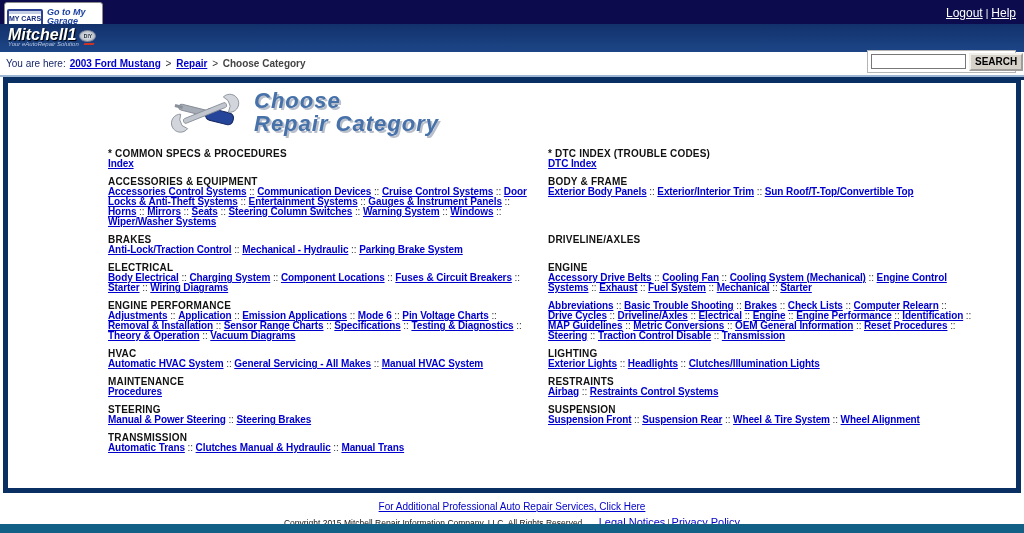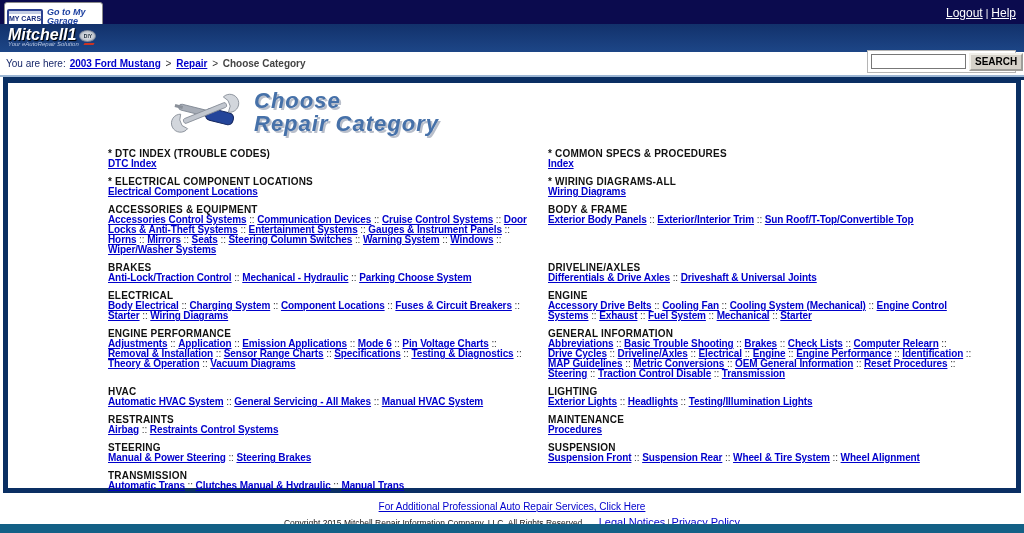--- a/index.html
+++ b/index.html
@@ -155,96 +155,84 @@
       </svg>
     </span>
     <div class="title-text">
       <div>Choose</div>
       <div>Repair Category</div>
     </div>
   </div>
   <div class="cat-table" id="catTable">
       <div class="cat-row">
         <div class="cat-cell">
+          <div class="sec-heading">* COMMON SPECS &amp; PROCEDURES</div>
+          <div class="sec-links"><a href="#" class="cat-link">Index</a></div>
+        </div>
+        <div class="cat-cell">
           <div class="sec-heading">* DTC INDEX (TROUBLE CODES)</div>
           <div class="sec-links"><a href="#" class="cat-link">DTC Index</a></div>
         </div>
-        <div class="cat-cell">
-          <div class="sec-heading">* COMMON SPECS &amp; PROCEDURES</div>
-          <div class="sec-links"><a href="#" class="cat-link">Index</a></div>
-        </div>
-      </div>
-      <div class="cat-row">
-        <div class="cat-cell">
-          <div class="sec-heading">* ELECTRICAL COMPONENT LOCATIONS</div>
-          <div class="sec-links"><a href="#" class="cat-link">Electrical Component Locations</a></div>
-        </div>
-        <div class="cat-cell">
-          <div class="sec-heading">* WIRING DIAGRAMS-ALL</div>
-          <div class="sec-links"><a href="#" class="cat-link">Wiring Diagrams</a></div>
-        </div>
       </div>
       <div class="cat-row">
         <div class="cat-cell">
           <div class="sec-heading">ACCESSORIES &amp; EQUIPMENT</div>
           <div class="sec-links"><a href="#" class="cat-link">Accessories Control Systems</a><span class="sep"> :: </span><a href="#" class="cat-link">Communication Devices</a><span class="sep"> :: </span><a href="#" class="cat-link">Cruise Control Systems</a><span class="sep"> :: </span><a href="#" class="cat-link">Door Locks &amp; Anti-Theft Systems</a><span class="sep"> :: </span><a href="#" class="cat-link">Entertainment Systems</a><span class="sep"> :: </span><a href="#" class="cat-link">Gauges &amp; Instrument Panels</a><span class="sep"> :: </span><a href="#" class="cat-link">Horns</a><span class="sep"> :: </span><a href="#" class="cat-link">Mirrors</a><span class="sep"> :: </span><a href="#" class="cat-link">Seats</a><span class="sep"> :: </span><a href="#" class="cat-link">Steering Column Switches</a><span class="sep"> :: </span><a href="#" class="cat-link">Warning System</a><span class="sep"> :: </span><a href="#" class="cat-link">Windows</a><span class="sep"> :: </span><a href="#" class="cat-link">Wiper/Washer Systems</a></div>
         </div>
         <div class="cat-cell">
           <div class="sec-heading">BODY &amp; FRAME</div>
           <div class="sec-links"><a href="#" class="cat-link">Exterior Body Panels</a><span class="sep"> :: </span><a href="#" class="cat-link">Exterior/Interior Trim</a><span class="sep"> :: </span><a href="#" class="cat-link">Sun Roof/T-Top/Convertible Top</a></div>
         </div>
       </div>
       <div class="cat-row">
         <div class="cat-cell">
           <div class="sec-heading">BRAKES</div>
-          <div class="sec-links"><a href="#" class="cat-link">Anti-Lock/Traction Control</a><span class="sep"> :: </span><a href="#" class="cat-link">Mechanical - Hydraulic</a><span class="sep"> :: </span><a href="#" class="cat-link">Parking Choose System</a></div>
+          <div class="sec-links"><a href="#" class="cat-link">Anti-Lock/Traction Control</a><span class="sep"> :: </span><a href="#" class="cat-link">Mechanical - Hydraulic</a><span class="sep"> :: </span><a href="#" class="cat-link">Parking Brake System</a></div>
         </div>
         <div class="cat-cell">
           <div class="sec-heading">DRIVELINE/AXLES</div>
-          <div class="sec-links"><a href="#" class="cat-link">Differentials &amp; Drive Axles</a><span class="sep"> :: </span><a href="#" class="cat-link">Driveshaft &amp; Universal Joints</a></div>
         </div>
       </div>
       <div class="cat-row">
         <div class="cat-cell">
           <div class="sec-heading">ELECTRICAL</div>
           <div class="sec-links"><a href="#" class="cat-link">Body Electrical</a><span class="sep"> :: </span><a href="#" class="cat-link">Charging System</a><span class="sep"> :: </span><a href="#" class="cat-link">Component Locations</a><span class="sep"> :: </span><a href="#" class="cat-link">Fuses &amp; Circuit Breakers</a><span class="sep"> :: </span><a href="#" class="cat-link">Starter</a><span class="sep"> :: </span><a href="#" class="cat-link">Wiring Diagrams</a></div>
         </div>
         <div class="cat-cell">
           <div class="sec-heading">ENGINE</div>
           <div class="sec-links"><a href="#" class="cat-link">Accessory Drive Belts</a><span class="sep"> :: </span><a href="#" class="cat-link">Cooling Fan</a><span class="sep"> :: </span><a href="#" class="cat-link">Cooling System (Mechanical)</a><span class="sep"> :: </span><a href="#" class="cat-link">Engine Control Systems</a><span class="sep"> :: </span><a href="#" class="cat-link">Exhaust</a><span class="sep"> :: </span><a href="#" class="cat-link">Fuel System</a><span class="sep"> :: </span><a href="#" class="cat-link">Mechanical</a><span class="sep"> :: </span><a href="#" class="cat-link">Starter</a></div>
         </div>
       </div>
       <div class="cat-row">
         <div class="cat-cell">
           <div class="sec-heading">ENGINE PERFORMANCE</div>
           <div class="sec-links"><a href="#" class="cat-link">Adjustments</a><span class="sep"> :: </span><a href="#" class="cat-link">Application</a><span class="sep"> :: </span><a href="#" class="cat-link">Emission Applications</a><span class="sep"> :: </span><a href="#" class="cat-link">Mode 6</a><span class="sep"> :: </span><a href="#" class="cat-link">Pin Voltage Charts</a><span class="sep"> :: </span><a href="#" class="cat-link">Removal &amp; Installation</a><span class="sep"> :: </span><a href="#" class="cat-link">Sensor Range Charts</a><span class="sep"> :: </span><a href="#" class="cat-link">Specifications</a><span class="sep"> :: </span><a href="#" class="cat-link">Testing &amp; Diagnostics</a><span class="sep"> :: </span><a href="#" class="cat-link">Theory &amp; Operation</a><span class="sep"> :: </span><a href="#" class="cat-link">Vacuum Diagrams</a></div>
         </div>
         <div class="cat-cell">
-          <div class="sec-heading">GENERAL INFORMATION</div>
           <div class="sec-links"><a href="#" class="cat-link">Abbreviations</a><span class="sep"> :: </span><a href="#" class="cat-link">Basic Trouble Shooting</a><span class="sep"> :: </span><a href="#" class="cat-link">Brakes</a><span class="sep"> :: </span><a href="#" class="cat-link">Check Lists</a><span class="sep"> :: </span><a href="#" class="cat-link">Computer Relearn</a><span class="sep"> :: </span><a href="#" class="cat-link">Drive Cycles</a><span class="sep"> :: </span><a href="#" class="cat-link">Driveline/Axles</a><span class="sep"> :: </span><a href="#" class="cat-link">Electrical</a><span class="sep"> :: </span><a href="#" class="cat-link">Engine</a><span class="sep"> :: </span><a href="#" class="cat-link">Engine Performance</a><span class="sep"> :: </span><a href="#" class="cat-link">Identification</a><span class="sep"> :: </span><a href="#" class="cat-link">MAP Guidelines</a><span class="sep"> :: </span><a href="#" class="cat-link">Metric Conversions</a><span class="sep"> :: </span><a href="#" class="cat-link">OEM General Information</a><span class="sep"> :: </span><a href="#" class="cat-link">Reset Procedures</a><span class="sep"> :: </span><a href="#" class="cat-link">Steering</a><span class="sep"> :: </span><a href="#" class="cat-link">Traction Control Disable</a><span class="sep"> :: </span><a href="#" class="cat-link">Transmission</a></div>
         </div>
       </div>
       <div class="cat-row">
         <div class="cat-cell">
           <div class="sec-heading">HVAC</div>
           <div class="sec-links"><a href="#" class="cat-link">Automatic HVAC System</a><span class="sep"> :: </span><a href="#" class="cat-link">General Servicing - All Makes</a><span class="sep"> :: </span><a href="#" class="cat-link">Manual HVAC System</a></div>
         </div>
         <div class="cat-cell">
           <div class="sec-heading">LIGHTING</div>
-          <div class="sec-links"><a href="#" class="cat-link">Exterior Lights</a><span class="sep"> :: </span><a href="#" class="cat-link">Headlights</a><span class="sep"> :: </span><a href="#" class="cat-link">Testing/Illumination Lights</a></div>
-        </div>
-      </div>
-      <div class="cat-row">
+          <div class="sec-links"><a href="#" class="cat-link">Exterior Lights</a><span class="sep"> :: </span><a href="#" class="cat-link">Headlights</a><span class="sep"> :: </span><a href="#" class="cat-link">Clutches/Illumination Lights</a></div>
+        </div>
+      </div>
+      <div class="cat-row">
+        <div class="cat-cell">
+          <div class="sec-heading">MAINTENANCE</div>
+          <div class="sec-links"><a href="#" class="cat-link">Procedures</a></div>
+        </div>
         <div class="cat-cell">
           <div class="sec-heading">RESTRAINTS</div>
           <div class="sec-links"><a href="#" class="cat-link">Airbag</a><span class="sep"> :: </span><a href="#" class="cat-link">Restraints Control Systems</a></div>
-        </div>
-        <div class="cat-cell">
-          <div class="sec-heading">MAINTENANCE</div>
-          <div class="sec-links"><a href="#" class="cat-link">Procedures</a></div>
         </div>
       </div>
       <div class="cat-row">
         <div class="cat-cell">
           <div class="sec-heading">STEERING</div>
           <div class="sec-links"><a href="#" class="cat-link">Manual &amp; Power Steering</a><span class="sep"> :: </span><a href="#" class="cat-link">Steering Brakes</a></div>
         </div>
         <div class="cat-cell">
           <div class="sec-heading">SUSPENSION</div>
           <div class="sec-links"><a href="#" class="cat-link">Suspension Front</a><span class="sep"> :: </span><a href="#" class="cat-link">Suspension Rear</a><span class="sep"> :: </span><a href="#" class="cat-link">Wheel &amp; Tire System</a><span class="sep"> :: </span><a href="#" class="cat-link">Wheel Alignment</a></div>

